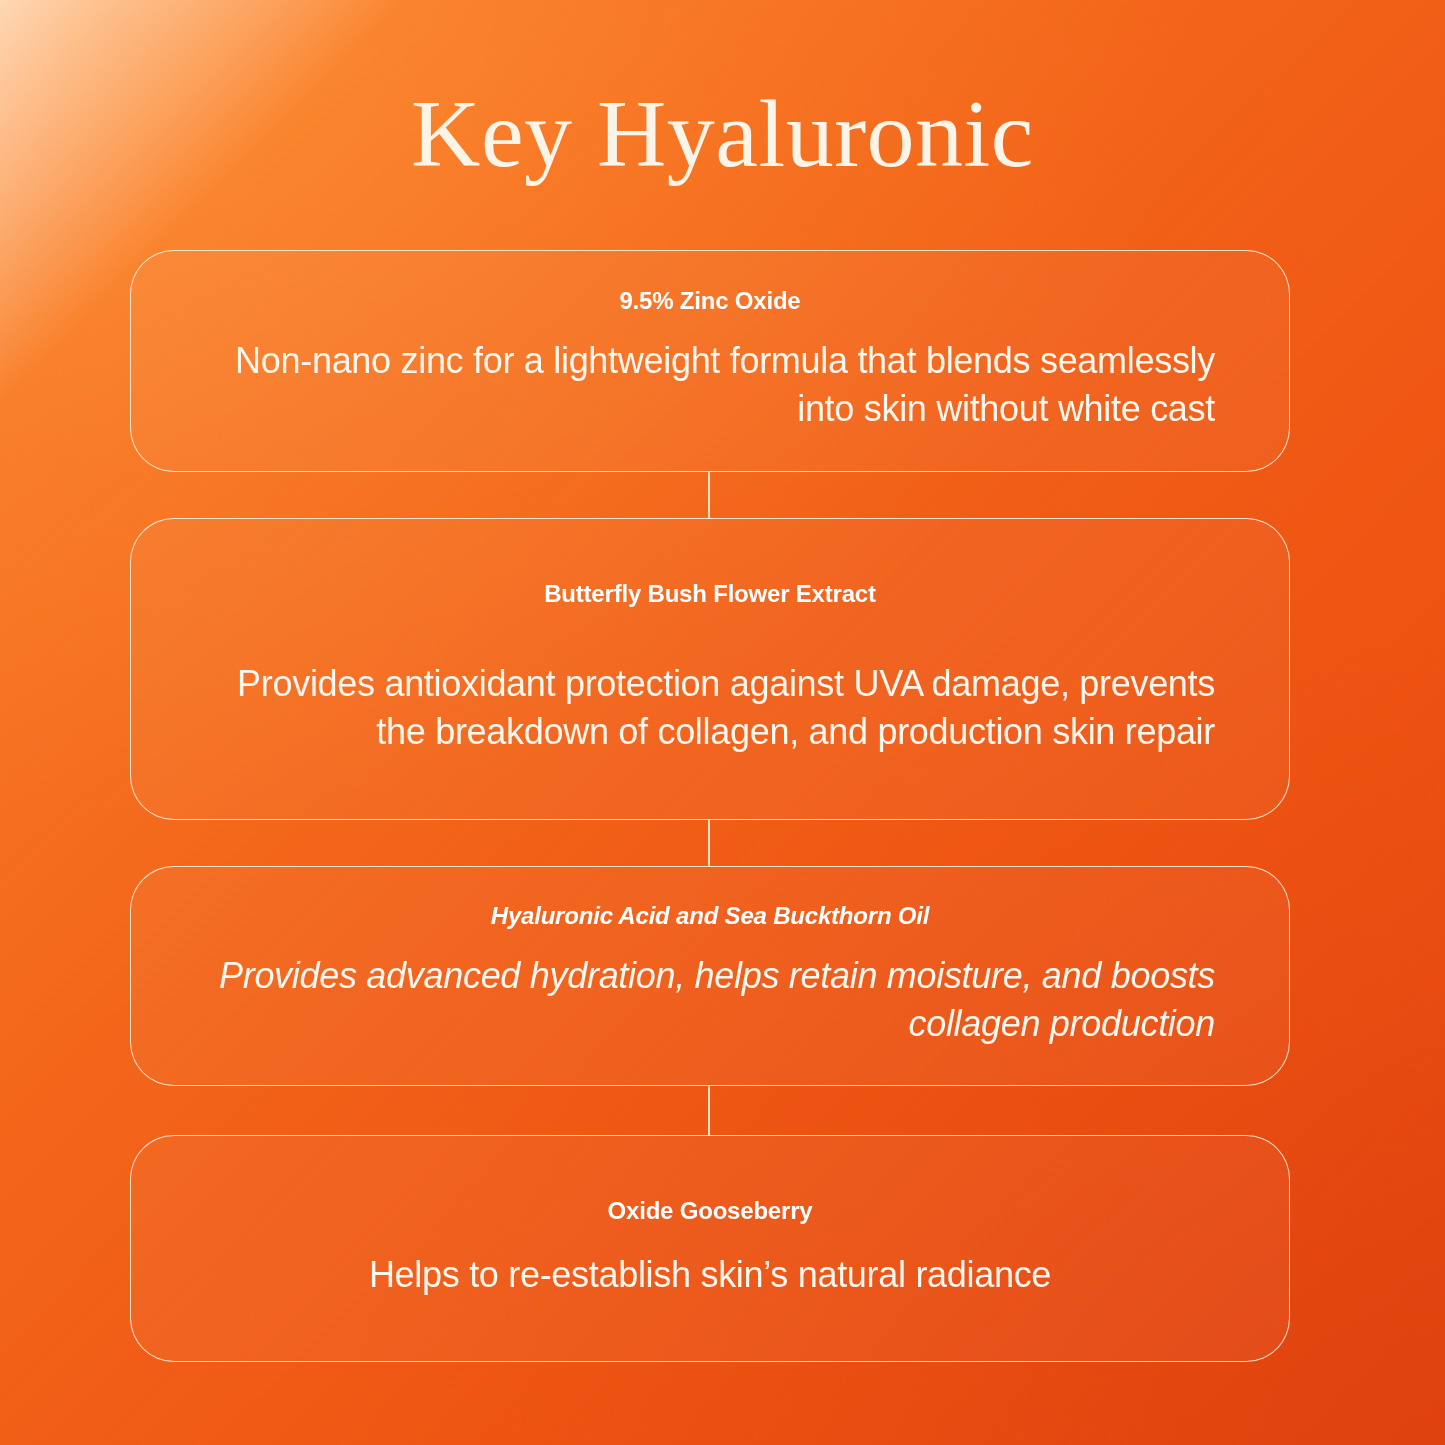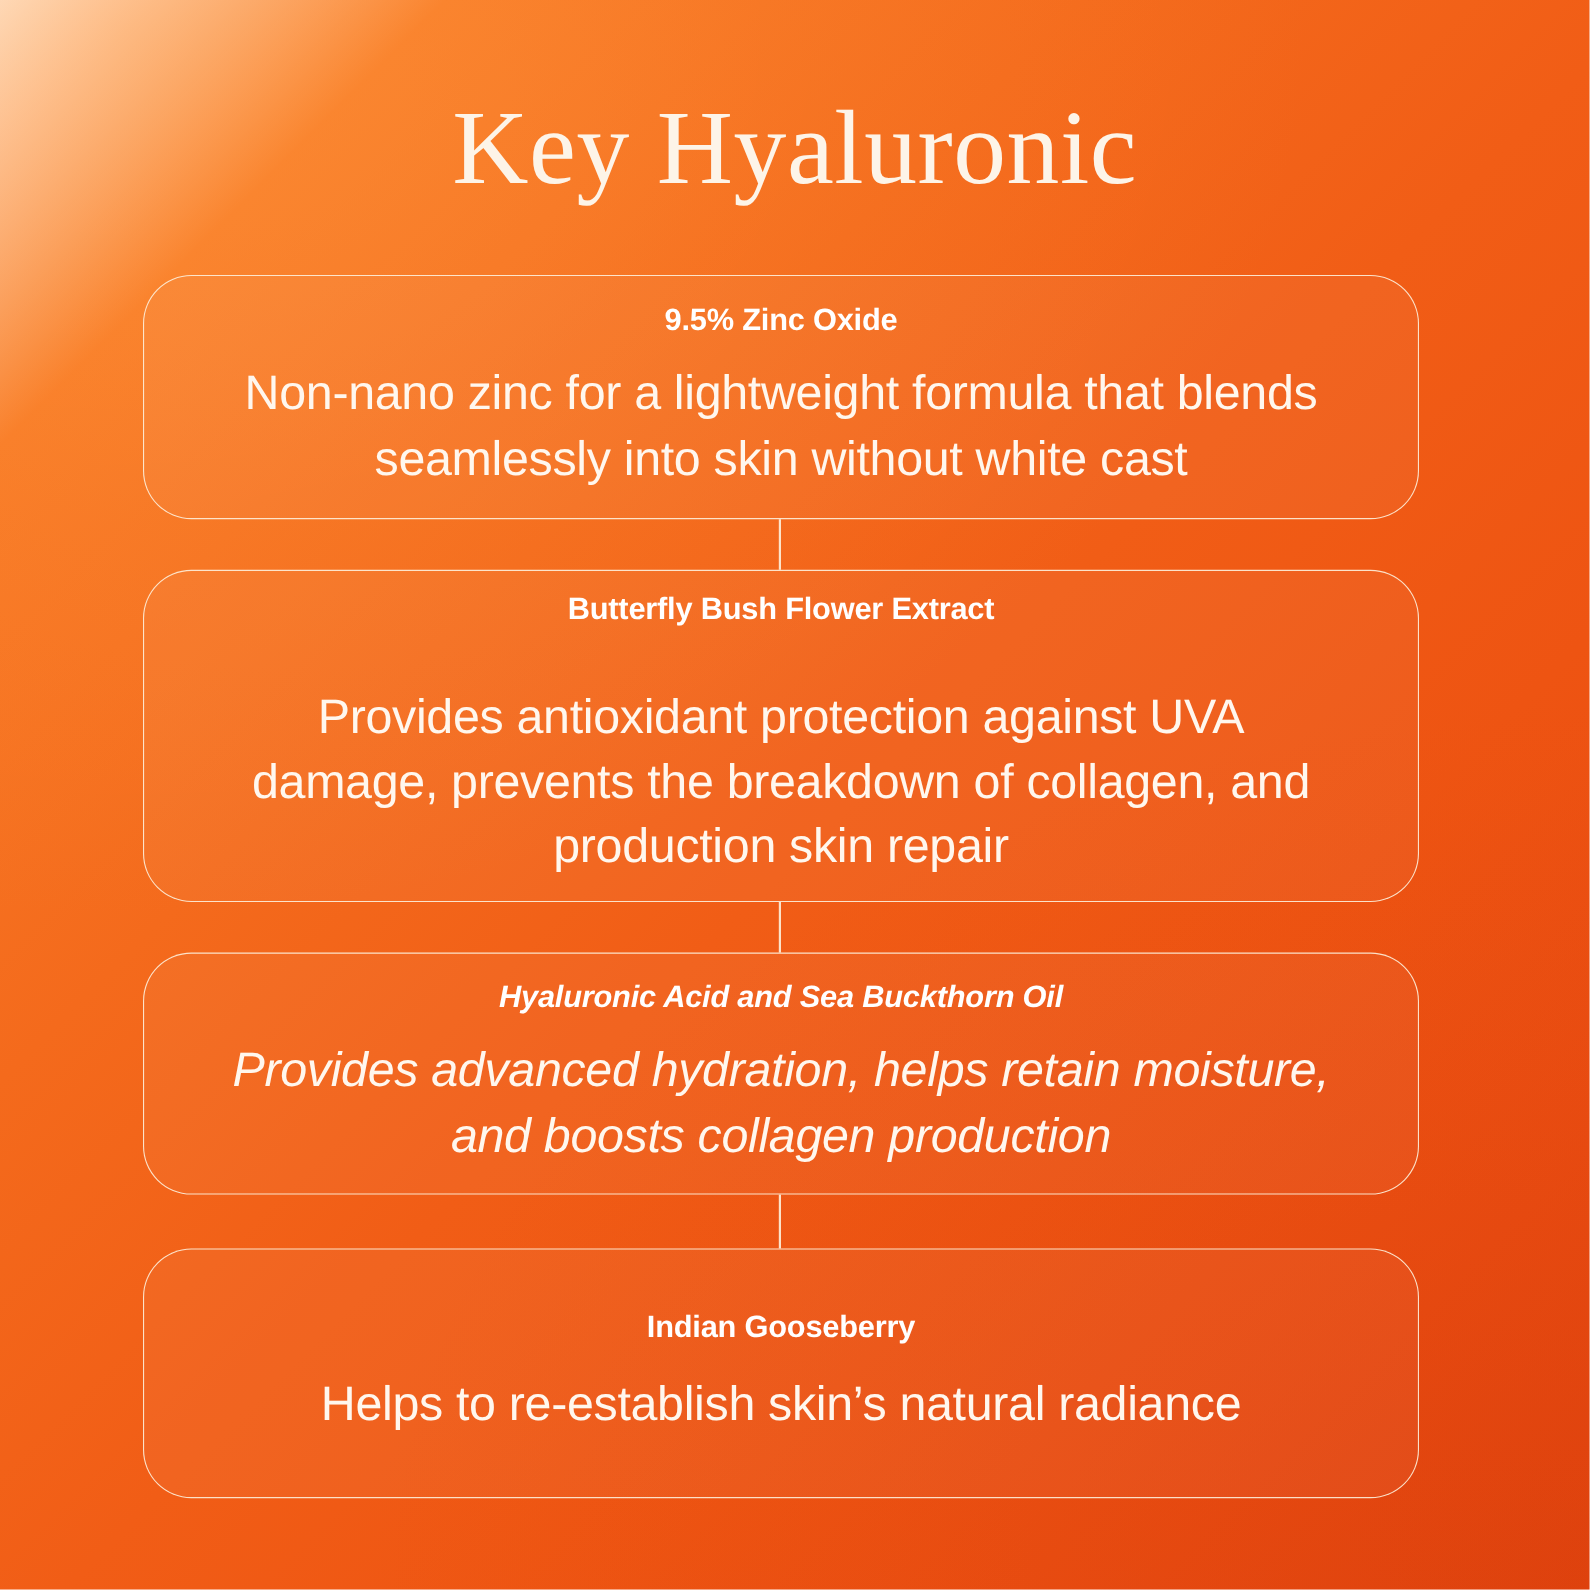--- a/index.html
+++ b/index.html
@@ -86,34 +86,35 @@
 
   
   .card-1 { top:0px;   height:222px; }
   .card-2 { top:268px; height:302px;gap:30px; }
   .card-3 { top:616px; height:220px;font-style:italic; }
   .card-4 { top:885px; height:227px; }
 
   .card-title {
     color:#FFFFFF;
     font-weight:700;
-    font-size:28px;
+    font-size:24px;
     line-height:1.12;
     letter-spacing:-0.2px;
     margin-bottom:22px;
   }
   .card-4 .card-title { margin-bottom:26px; }
 
   .card-body {
     color:#FFF7EE;
     font-weight:400;
-    font-size:44px;
+    font-size:36px;
     line-height:1.35;
     letter-spacing:-0.3px;
     max-width:1010px;
+    text-align:right;
   }
 
   
   .connector {
     position:absolute;
     left:578px;           
     width:1.6px;
     background:rgba(253,238,217,0.92);
   }
   .connector-1 { top:222px; height:46px; }
@@ -144,18 +145,18 @@
       <div class="card-title">Butterfly Bush Flower Extract</div>
       <div class="card-body">Provides antioxidant protection against UVA damage, prevents the breakdown of collagen, and production skin repair</div>
     </div>
 
     <div class="card card-3">
       <div class="card-title">Hyaluronic Acid and Sea Buckthorn Oil</div>
       <div class="card-body">Provides advanced hydration, helps retain moisture, and boosts collagen production</div>
     </div>
 
     <div class="card card-4">
-      <div class="card-title">Indian Gooseberry</div>
+      <div class="card-title">Oxide Gooseberry</div>
       <div class="card-body">Helps to re-establish skin’s natural radiance</div>
     </div>
 
   </div>
 </div>
 
 </body></html>

